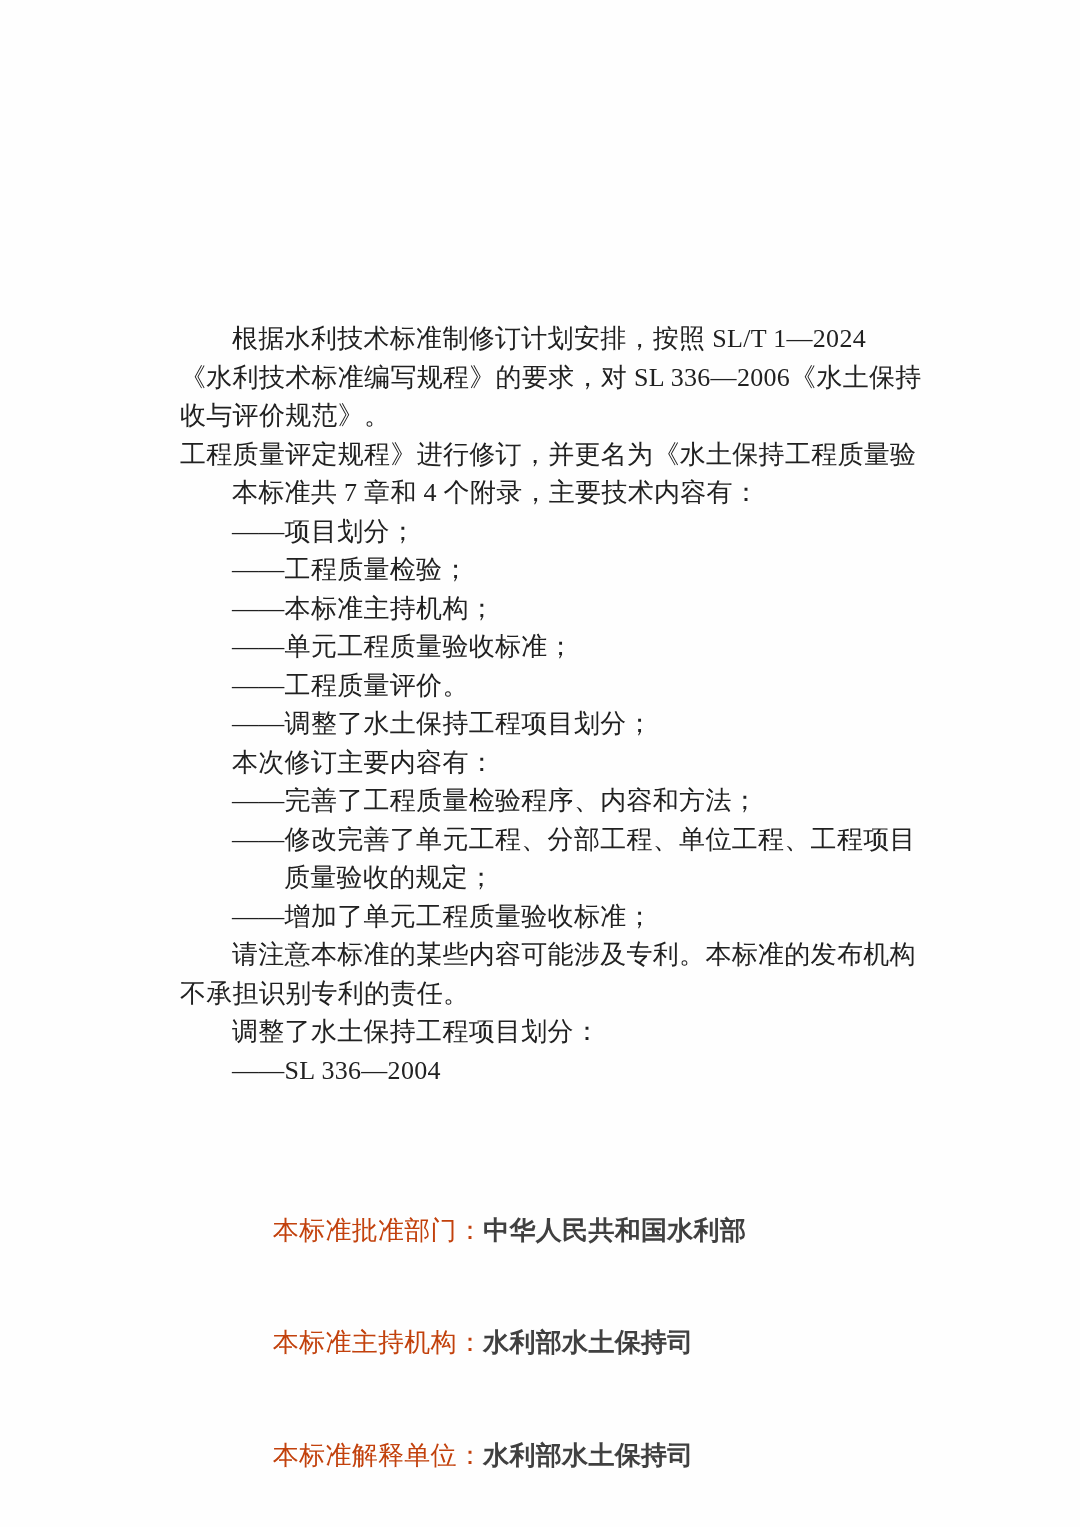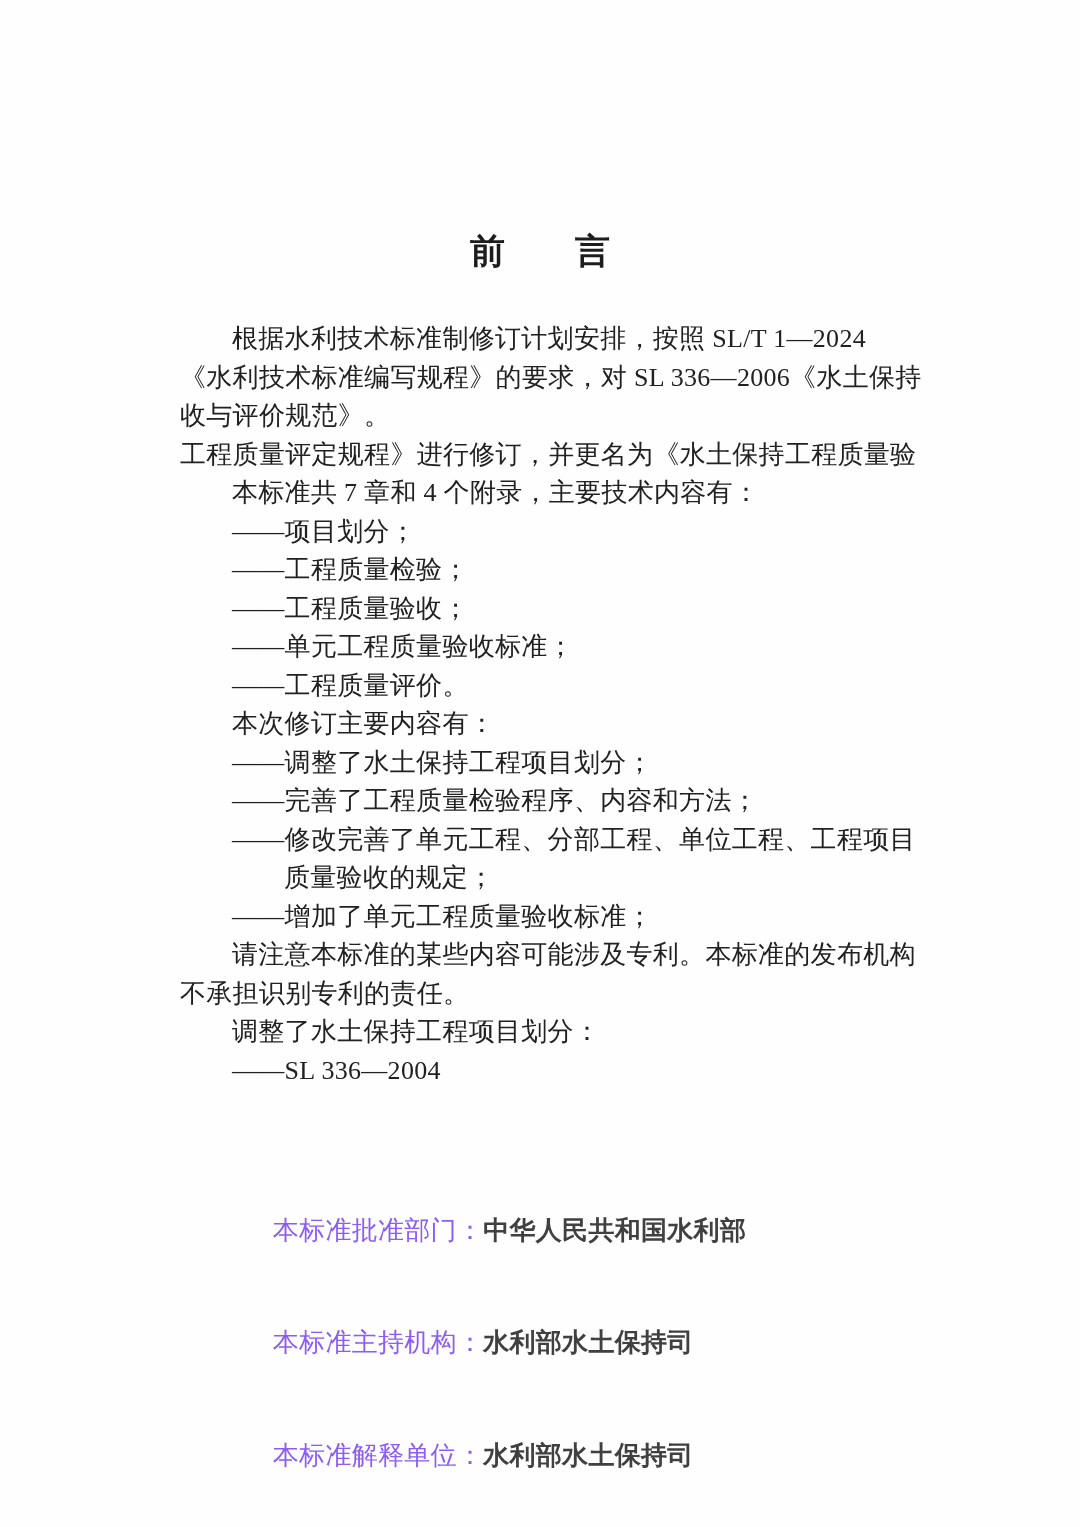--- a/index.html
+++ b/index.html
@@ -55,48 +55,47 @@
     font-size: 26px;
     line-height: 37.5px;
     letter-spacing: 0.3px;
   }
   .footer-line {
     white-space: pre;
     padding-left: 2em;
   }
   .footer-label {
     font-weight: 400;
-    color: #8b5cf6;
+    color: #c2410c;
   }
   .footer-value {
     font-family: "Liberation Sans", "DejaVu Sans", sans-serif;
     font-weight: 700;
     color: #404040;
   }
 </style>
 </head>
 <body>
 
 <div class="page">
 
-  <div class="doc-title">前　　言</div>
 
   <div class="body-text">
     <div class="line ind">根据水利技术标准制修订计划安排，按照 SL/T 1—2024</div>
     <div class="line">《水利技术标准编写规程》的要求，对 SL 336—2006《水土保持</div>
     <div class="line">收与评价规范》。</div>
     <div class="line">工程质量评定规程》进行修订，并更名为《水土保持工程质量验</div>
     <div class="line ind">本标准共 7 章和 4 个附录，主要技术内容有：</div>
     <div class="line dash">——项目划分；</div>
     <div class="line dash">——工程质量检验；</div>
-    <div class="line dash">——工程质量验收；</div>
+    <div class="line dash">——本标准主持机构；</div>
     <div class="line dash">——单元工程质量验收标准；</div>
     <div class="line dash">——工程质量评价。</div>
+    <div class="line dash">——调整了水土保持工程项目划分；</div>
     <div class="line ind">本次修订主要内容有：</div>
-    <div class="line dash">——调整了水土保持工程项目划分；</div>
     <div class="line dash">——完善了工程质量检验程序、内容和方法；</div>
     <div class="line dash">——修改完善了单元工程、分部工程、单位工程、工程项目</div>
     <div class="line dash2">质量验收的规定；</div>
     <div class="line dash">——增加了单元工程质量验收标准；</div>
     <div class="line ind">请注意本标准的某些内容可能涉及专利。本标准的发布机构</div>
     <div class="line">不承担识别专利的责任。</div>
     <div class="line ind">调整了水土保持工程项目划分：</div>
     <div class="line dash">——SL 336—2004</div>
   </div>
 

